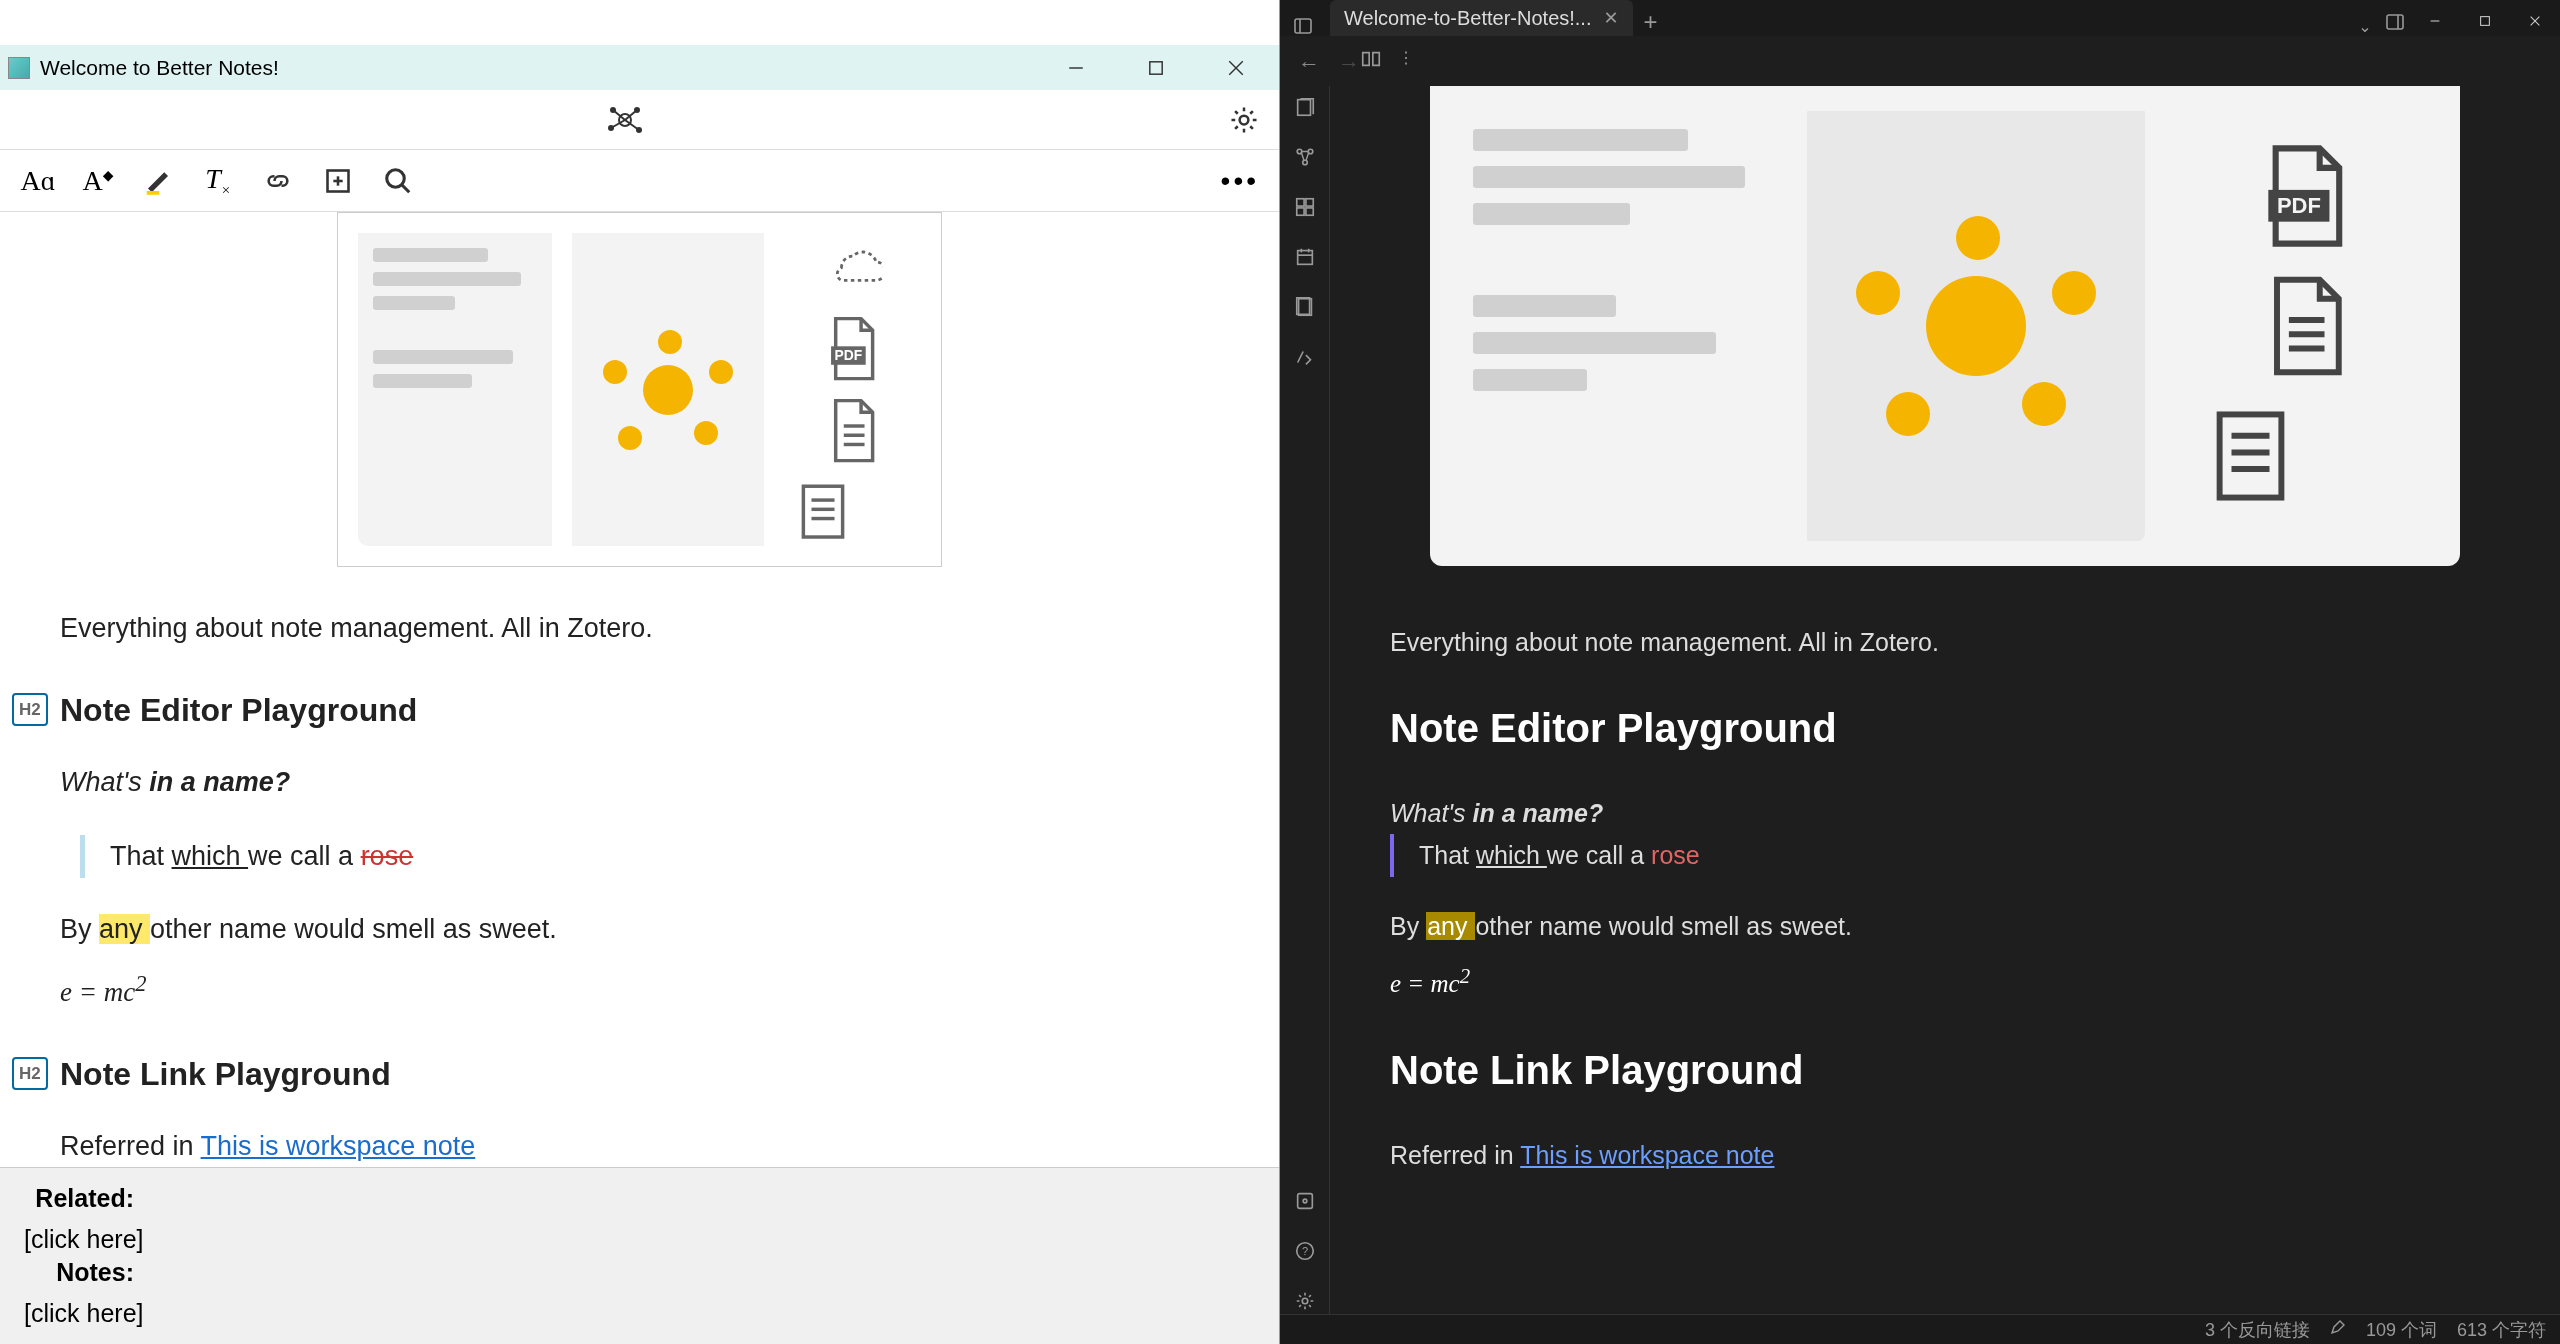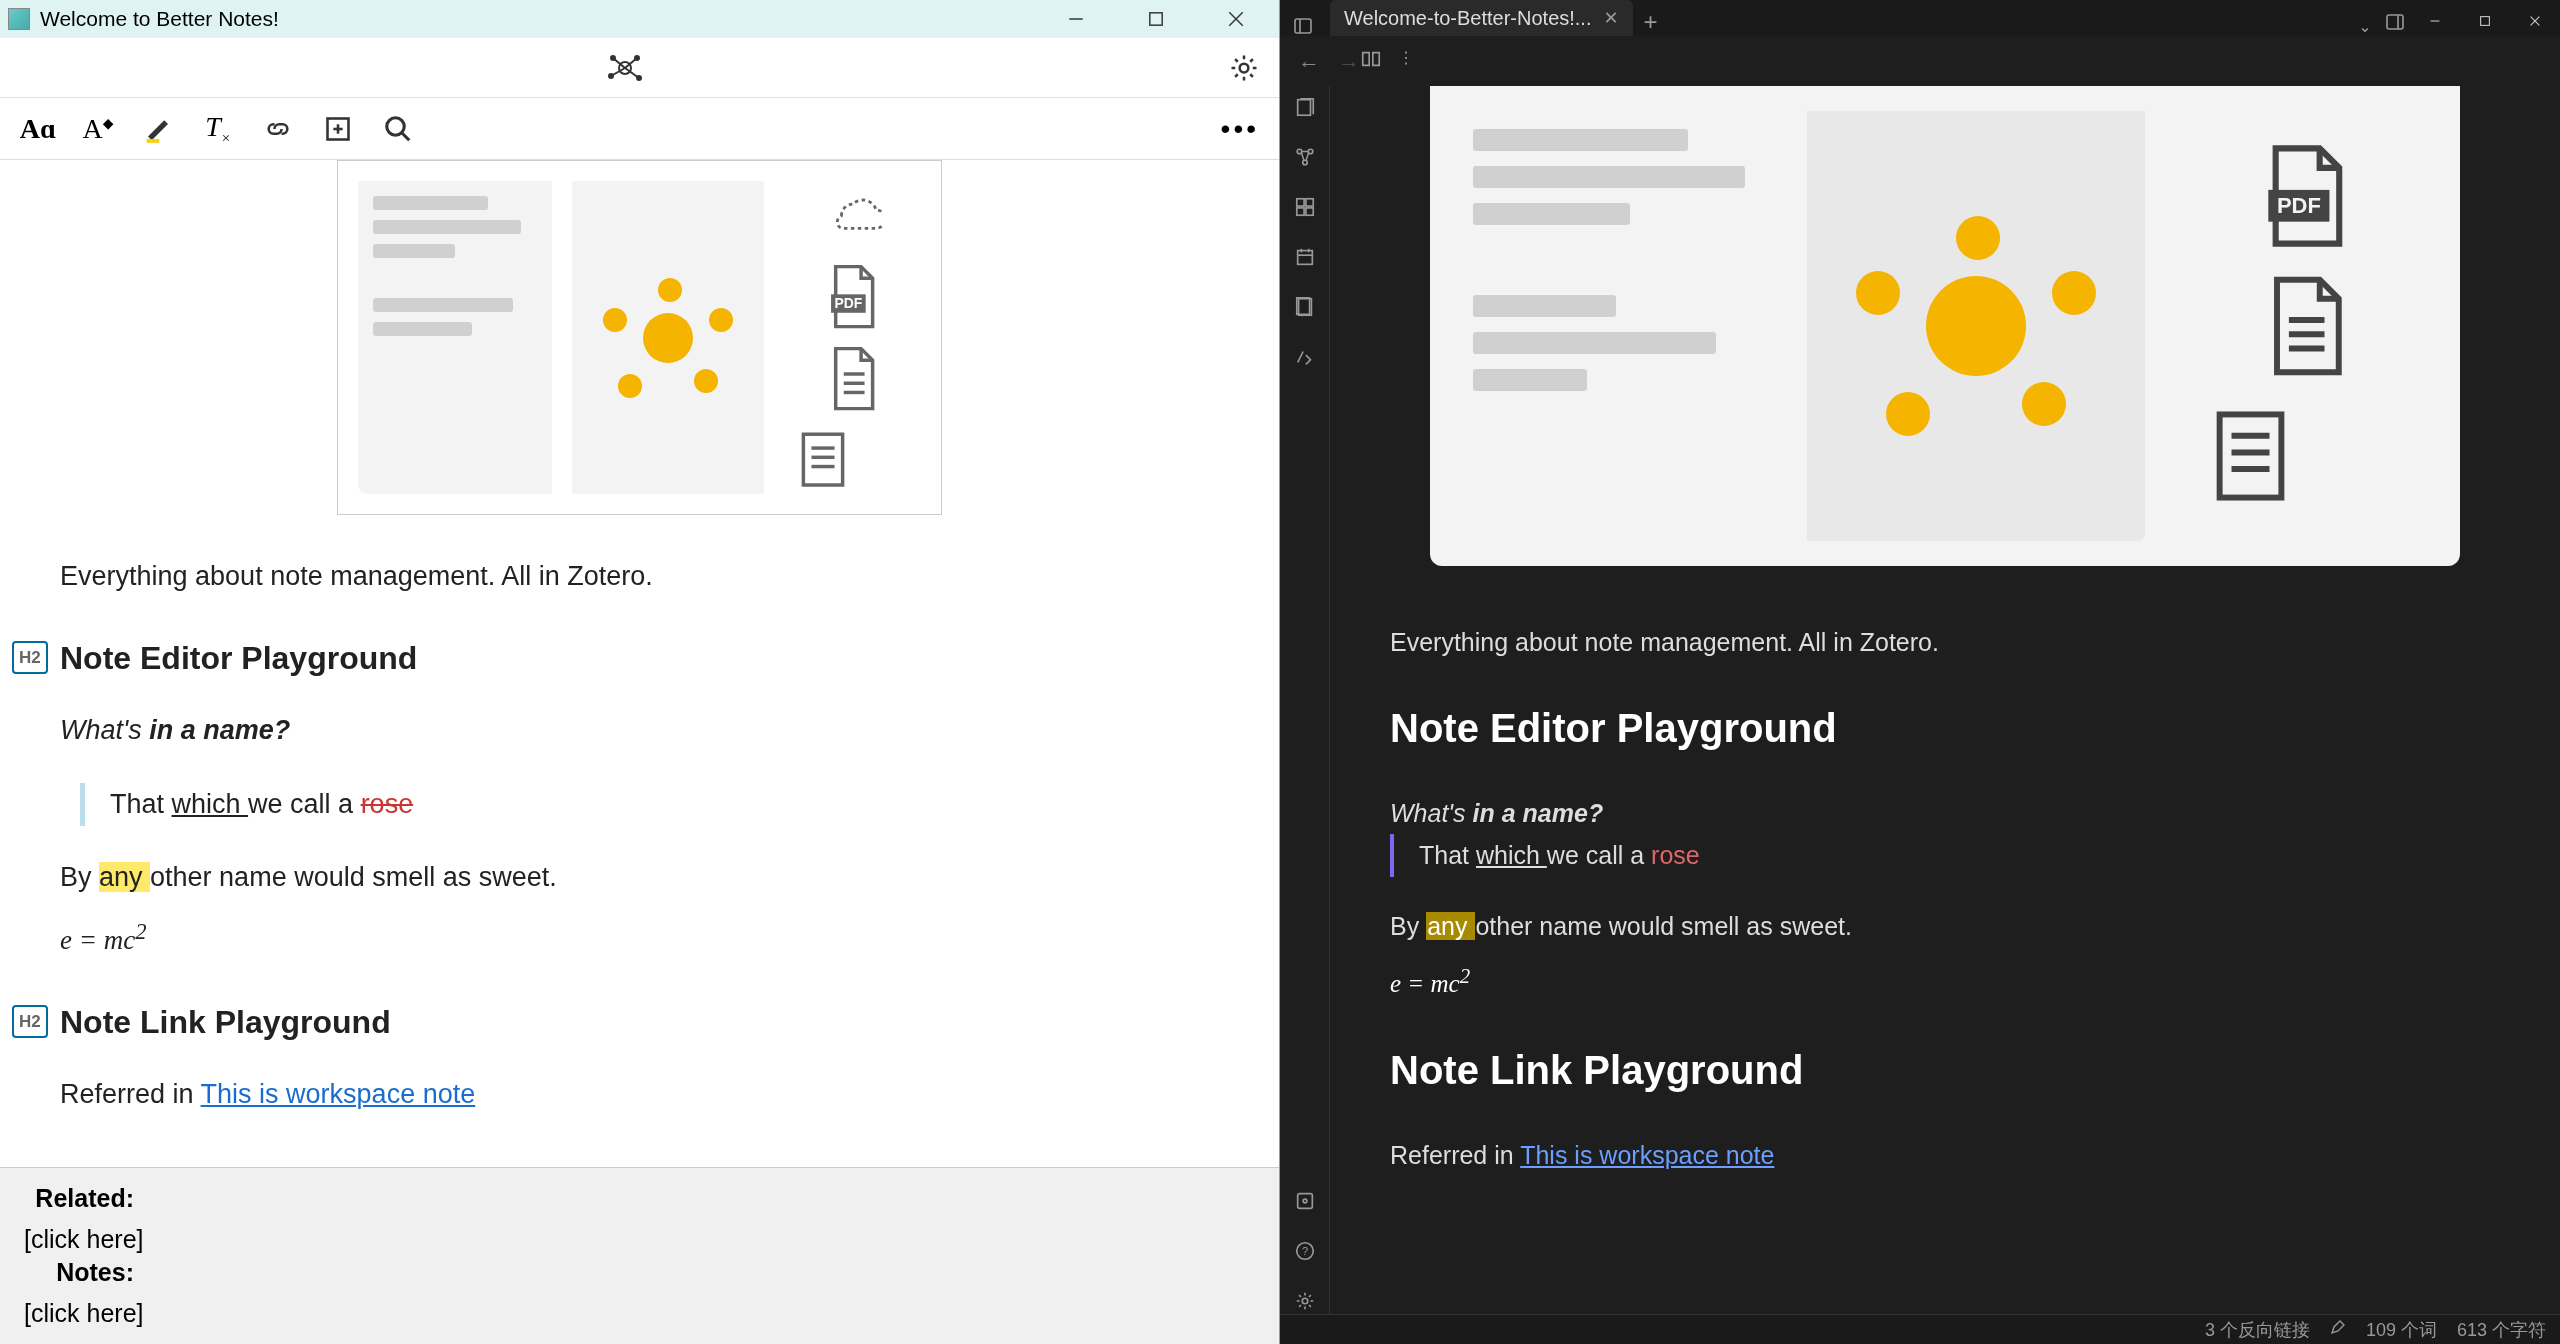--- a/index.html
+++ b/index.html
@@ -1,20 +1,20 @@
 <!DOCTYPE html>
 <html><head>
 <meta charset="utf-8">
 <style>
 * { box-sizing: border-box; margin: 0; padding: 0; }
 body { font-family: "Segoe UI", -apple-system, sans-serif; overflow: hidden; display: flex; width: 2560px; height: 1344px; transform-origin: top left; }
 
 
 .app-left { width: 1280px; height: 100%; background: #fff; display: flex; flex-direction: column; border-right: 1px solid #999; }
-.titlebar-l { height: 38px; background: #dff3f3; display: flex; align-items: center; padding: 0 8px; font-size: 21px; }
+.titlebar-l { height: 45px; background: #dff3f3; display: flex; align-items: center; padding: 0 8px; font-size: 21px; margin-top: 45px; }
 .titlebar-l .appicon { width: 22px; height: 22px; background: linear-gradient(135deg, #6cc, #4aa); margin-right: 10px; border: 1px solid #888; }
 .titlebar-l .ttl { flex: 1; }
 .winbtns-l { display: flex; gap: 10px; }
 .winbtn { width: 70px; height: 30px; display: flex; align-items: center; justify-content: center; font-size: 20px; cursor: pointer; }
 .winbtn svg { width: 18px; height: 18px; }
 
 .topbar-l { height: 60px; border-bottom: 1px solid #ddd; display: flex; align-items: center; padding: 0 20px; }
 .topbar-l .spacer { flex: 1; }
 .zot-icon { width: 40px; height: 40px; margin: 0 auto; }
 .gear-l { width: 30px; height: 30px; }
@@ -140,21 +140,21 @@
       </svg>
     <div class="spacer"></div>
     <svg class="gear-l" viewBox="0 0 24 24">
         <circle cx="12" cy="12" r="3.5" fill="none" stroke="#333" stroke-width="2"></circle>
         <path d="M12 2v3M12 19v3M2 12h3M19 12h3M4.9 4.9l2.1 2.1M17 17l2.1 2.1M4.9 19.1l2.1-2.1M17 7l2.1-2.1" stroke="#333" stroke-width="2"></path>
       </svg>
   </div>
 
   <div class="toolbar-l">
     <div class="tools">
-      <div class="tool" style="font-family:serif;font-weight:700">Aɑ</div>
+      <div class="tool" style="font-family:serif;font-weight:400">Aɑ</div>
       <div class="tool">
           <span style="font-family:serif">A<sup style="font-size:14px">◆</sup></span>
         </div>
       <div class="tool">
           <svg viewBox="0 0 24 24" width="30" height="30">
             <path d="M4 18l5-5 8-8 3 3-8 8-5 5z" fill="#333"></path>
             <rect x="3" y="20" width="10" height="3" fill="#ffcc00"></rect>
           </svg>
         </div>
       <div class="tool">

